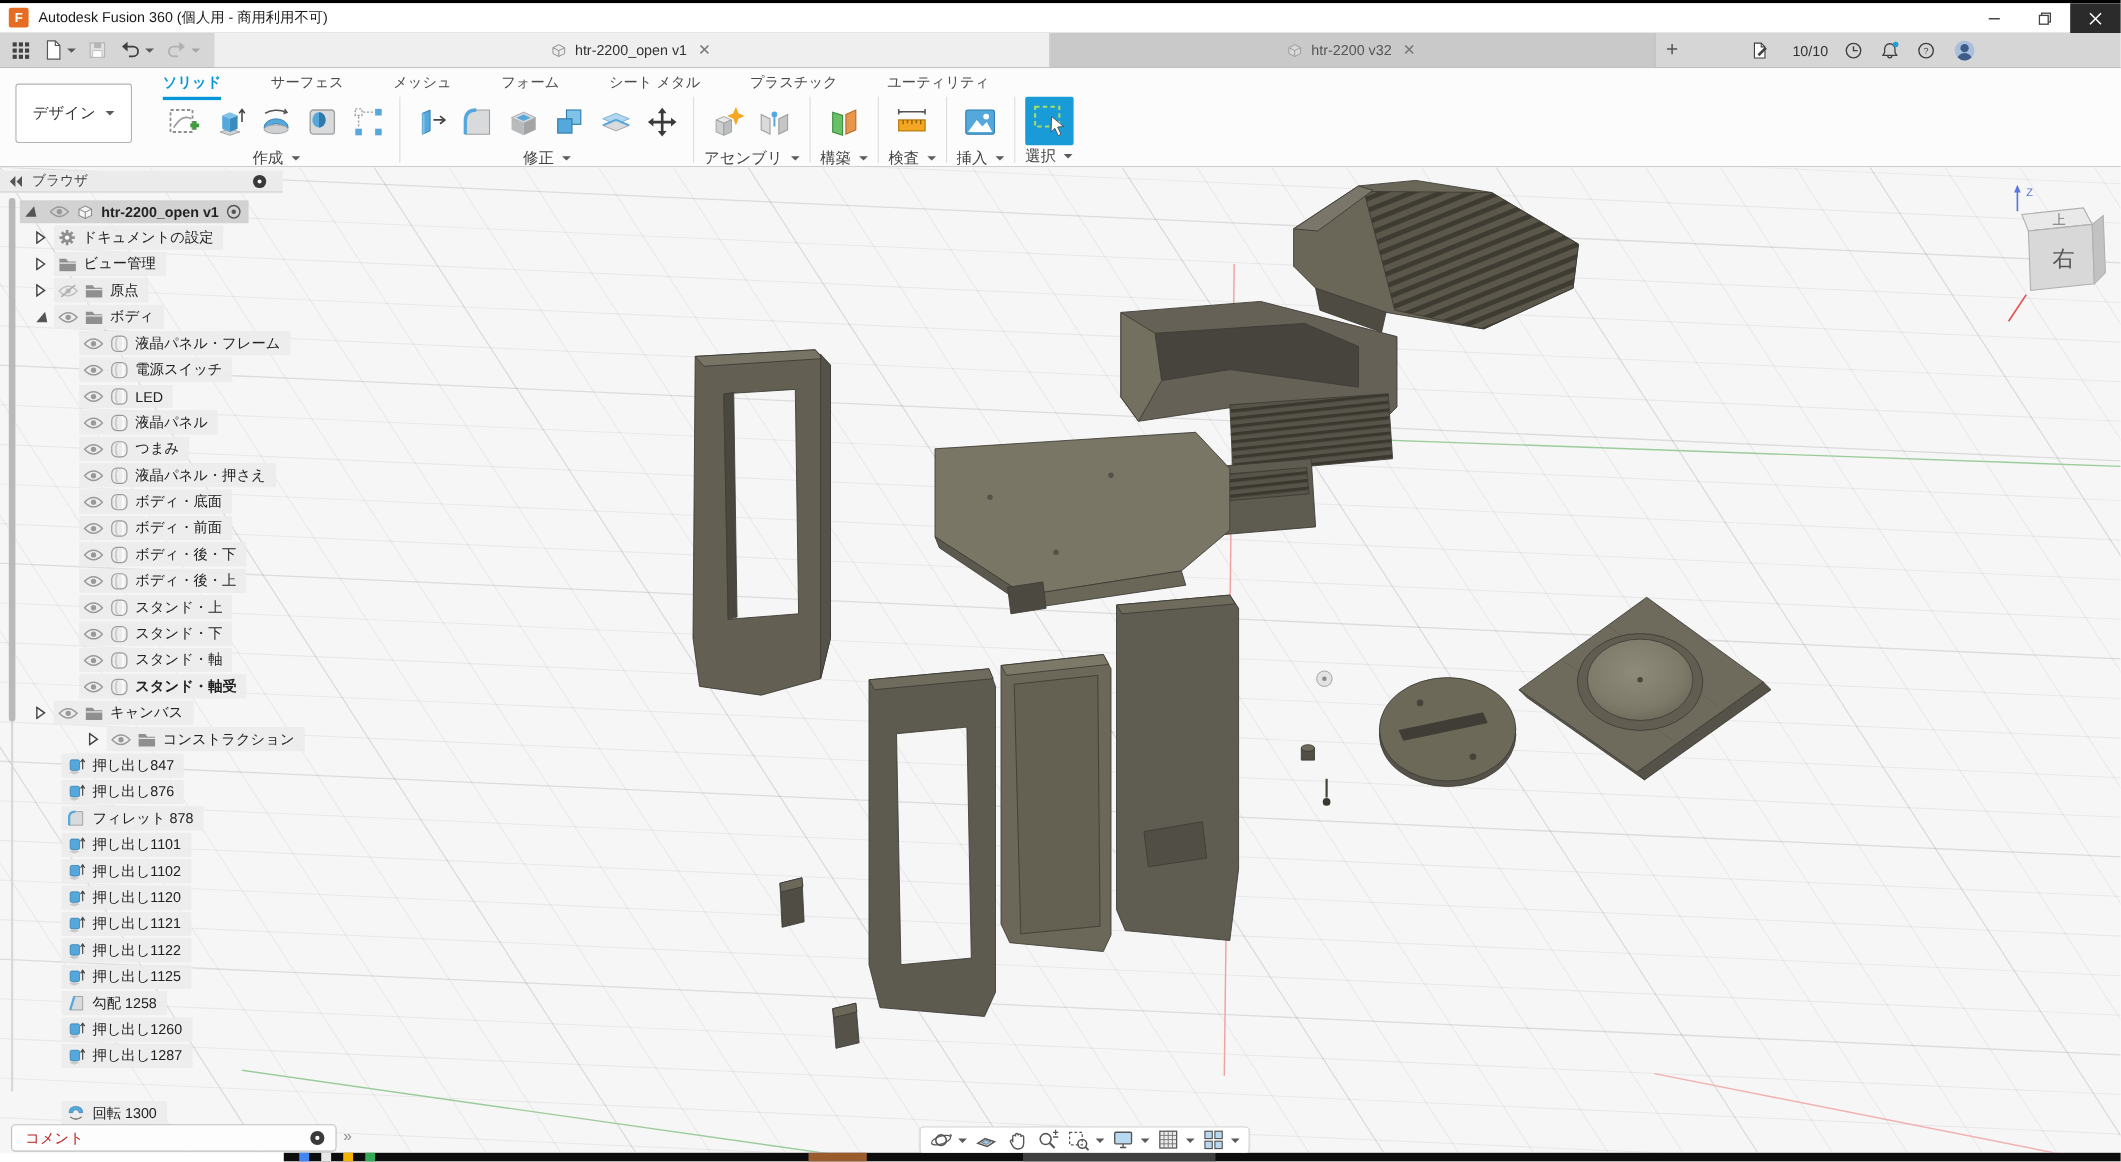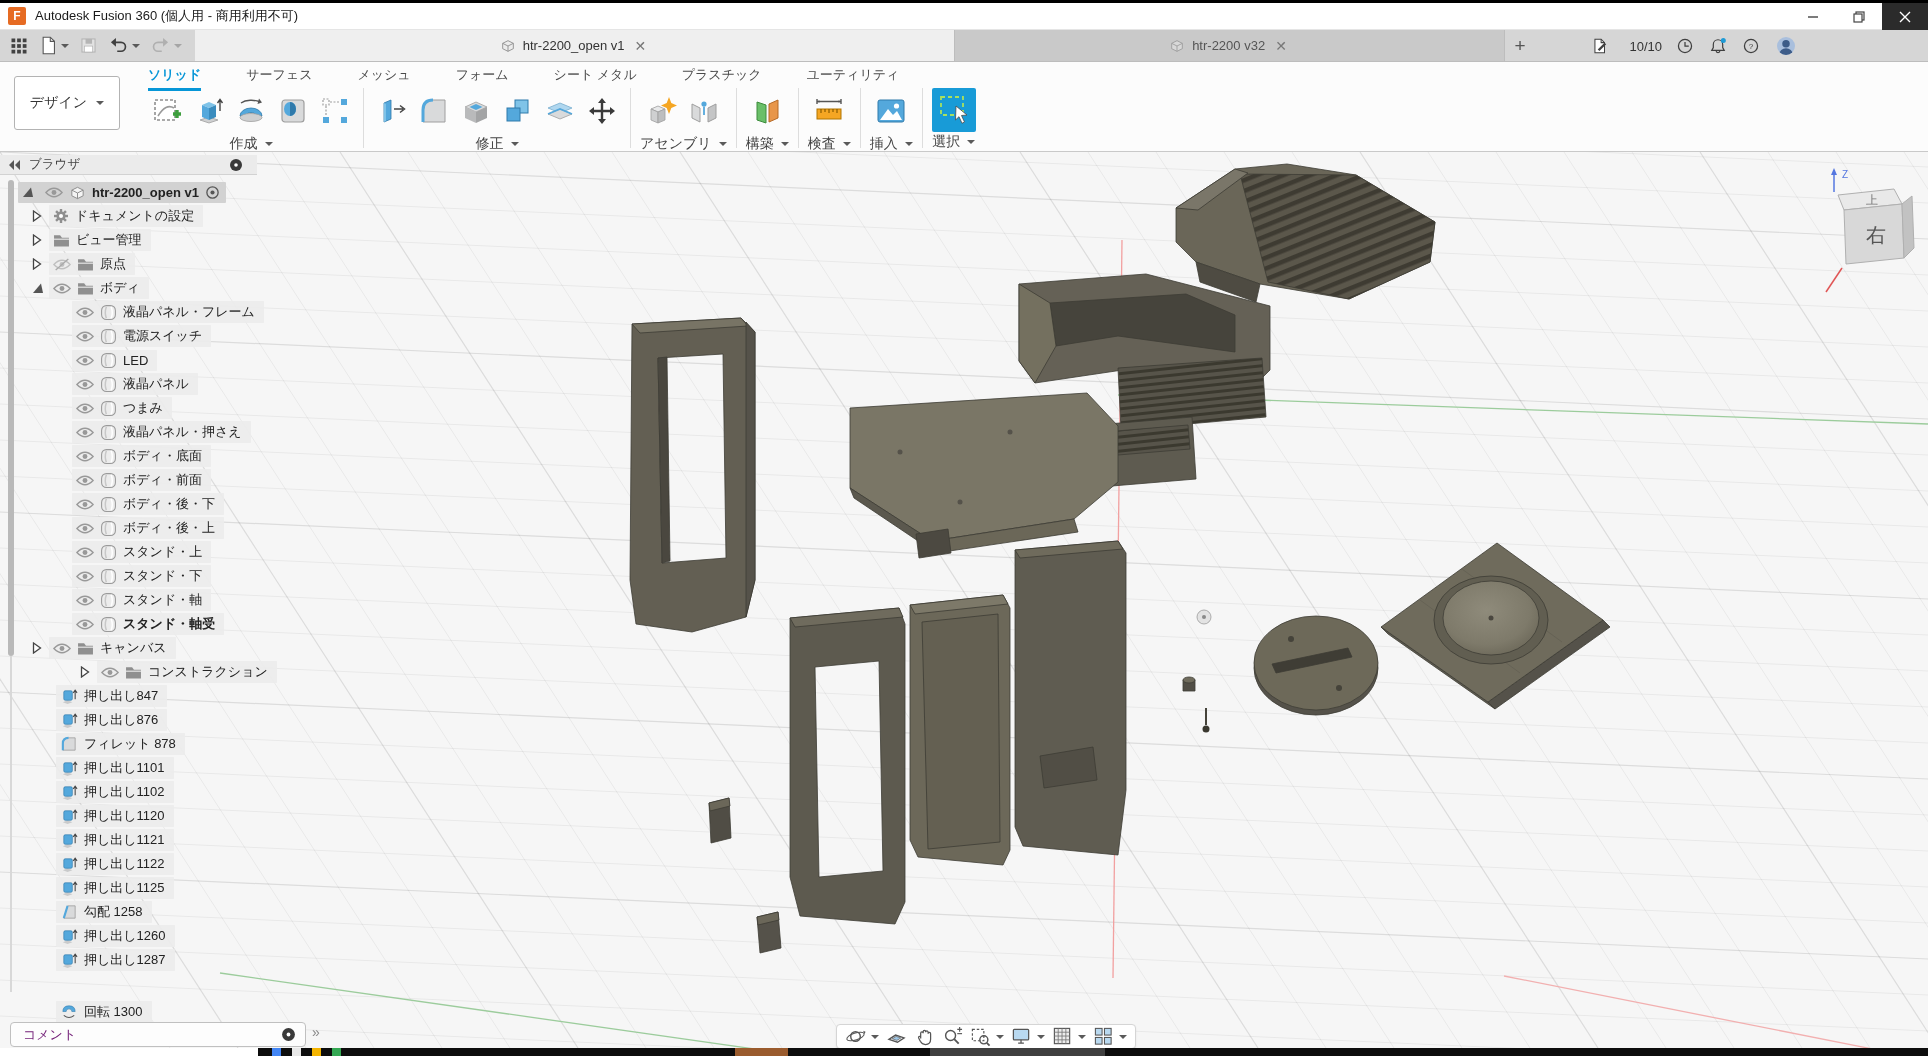--- a/index.html
+++ b/index.html
@@ -63,21 +63,21 @@
   .tree-row { position:absolute; height:22px; display:flex; align-items:center; font-size:13px; color:#222; }
   .tree-row .arrow { width:12px; display:flex; margin-right:5px; }
   .chip { display:flex; align-items:center; gap:6px; background:rgba(235,235,235,0.92); padding:2px 9px 2px 4px; border-radius:1px; }
   .tree-row.root .chip { background:#d2d2d2; padding-right:6px; }
   .tree-row.root .lbl { font-weight:bold; }
   .icn { display:flex; }
 
   
   .comment-box { position:absolute; left:10px; top:870px; width:296px; height:25px; background:#fdfdfd; border:1px solid #c0c0c0; border-radius:4px;
      display:flex; align-items:center; z-index:30; }
-  .comment-box .ph { margin-left:12px; font-size:13px; color:#701a75; flex:1; }
+  .comment-box .ph { margin-left:12px; font-size:13px; color:#b91c1c; flex:1; }
   .comment-box .cbtn { margin-right:9px; }
   .comment-grip { position:absolute; left:312px; top:872px; font-size:14px; color:#888; z-index:30; }
 
   
   .nav-toolbar { position:absolute; left:836px; top:872px; height:25px; background:#fff; border:1px solid #d5d5d5; border-radius:4px;
      display:flex; align-items:center; padding:0 8px; gap:7px; z-index:30; box-shadow:0 1px 2px rgba(0,0,0,.08); }
   .nav-btn { display:flex; align-items:center; gap:2px; }
 
   
   .viewcube { position:absolute; left:1824px; top:10px; width:104px; height:140px; z-index:25; }

